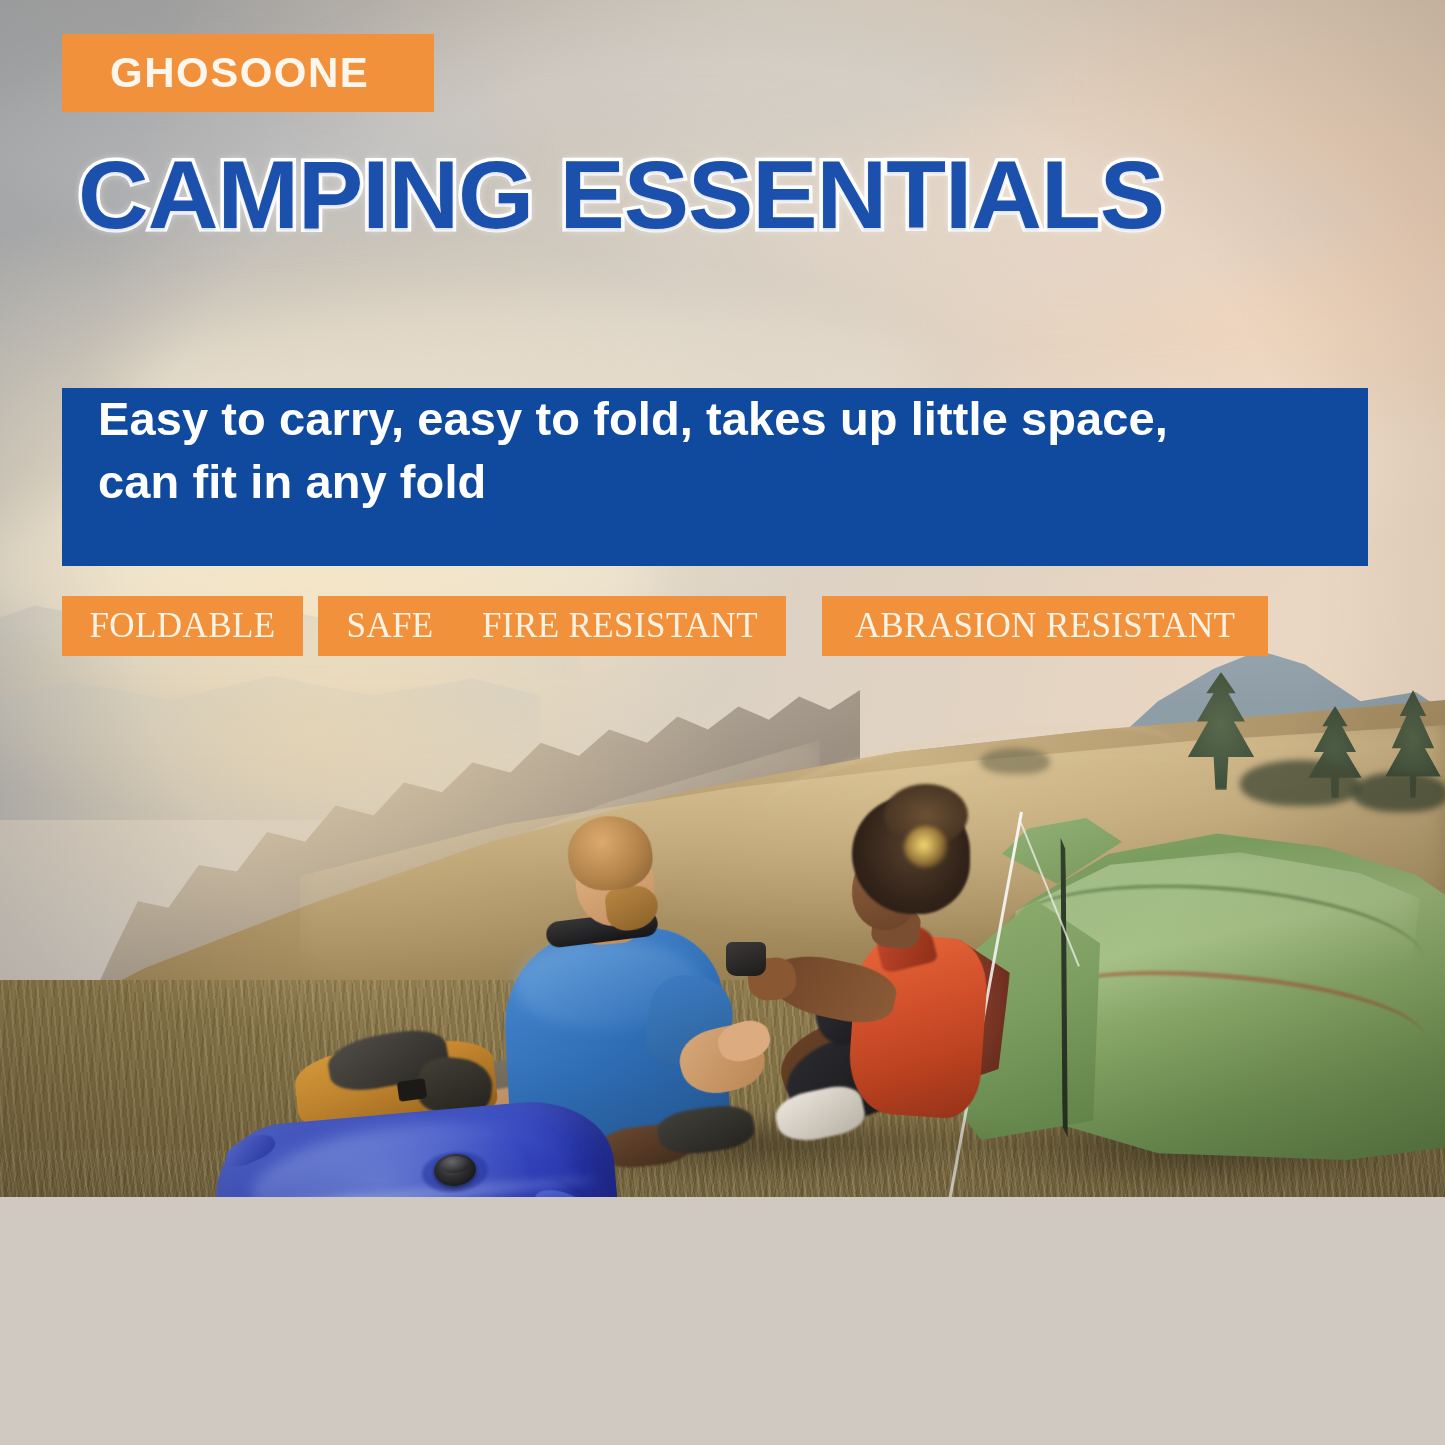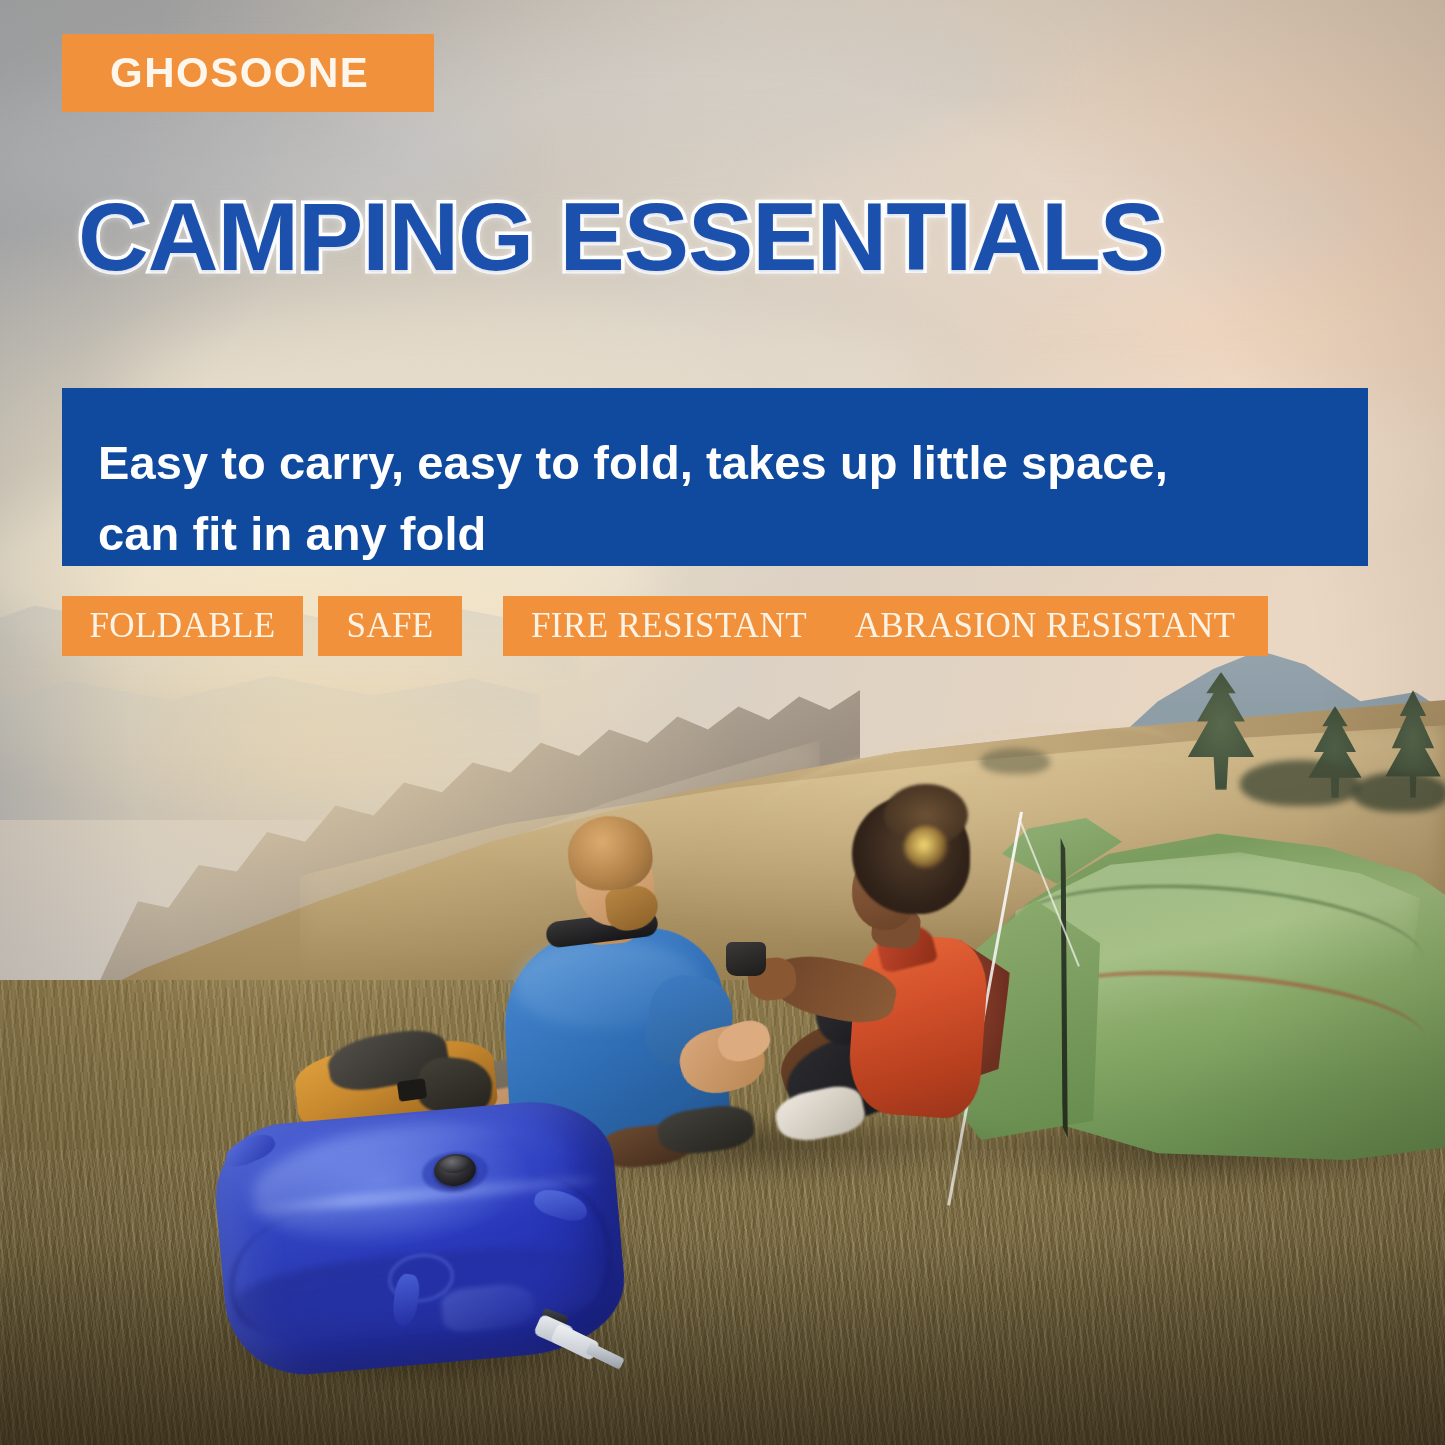--- a/index.html
+++ b/index.html
@@ -1,19 +1,19 @@
 <!DOCTYPE html>
 <html><head>
 <meta charset="utf-8">
 <style>
   * { margin:0; padding:0; box-sizing:border-box; }
   html,body { width:1445px; height:1445px; background:#cfc9c2; }
   body { font-family:"Liberation Sans", sans-serif; overflow:hidden; }
 
-  .poster { position:relative; width:1445px; height:1445px; overflow:hidden; }
+  .poster { position:relative; width:1445px; height:1197px; overflow:hidden; }
 
   
   .photo { position:absolute; inset:0; overflow:hidden; }
 
   
   .sky {
     position:absolute; left:0; top:0; width:1445px; height:820px;
     background:
       radial-gradient(ellipse 900px 500px at 18% 62%, rgba(255,238,205,.85) 0%, rgba(255,236,205,0) 62%),
       radial-gradient(ellipse 700px 420px at 92% 28%, rgba(248,214,188,.75) 0%, rgba(248,214,188,0) 66%),
@@ -442,44 +442,43 @@
   .brand-badge {
     position:absolute; left:62px; top:34px; width:372px; height:78px;
     background:#f2913b;
     display:flex; align-items:center; padding-left:48px;
   }
   .brand-badge span {
     color:#fdf6ec; font-size:42px; font-weight:bold; letter-spacing:1.5px;
     font-family:"Liberation Sans", sans-serif;
   }
 
-  .headline { position:absolute; left:78px; top:146px; width:1330px;margin-top:42px; }
+  .headline { position:absolute; left:78px; top:146px; width:1330px; }
   .h-line1 {
     font-size:96px; font-weight:bold; color:#1b50ad;
     letter-spacing:-1px; line-height:1.02;
     transform:scaleX(1.02); transform-origin:left center;
     -webkit-text-stroke:7px #ffffff; paint-order:stroke fill;
     text-shadow:0 0 10px rgba(255,255,255,.95), 0 2px 3px rgba(40,60,120,.25);
     white-space:nowrap;
   }
   .h-line2 {
     font-size:92px; font-weight:normal; color:#1b50ad;
     letter-spacing:0px; line-height:1.04; margin-top:12px;
     transform:scaleX(1.0); transform-origin:left center;
     -webkit-text-stroke:7px #ffffff; paint-order:stroke fill;
     text-shadow:0 0 10px rgba(255,255,255,.95), 0 2px 3px rgba(40,60,120,.25);
     white-space:nowrap;
   }
 
   .blue-banner {
     position:absolute; left:62px; top:388px; width:1306px; height:178px;
     background:#104a9e;
-    display:flex; flex-direction:column; justify-content:flex-end;
+    display:flex; flex-direction:column; justify-content:flex-start;
     padding:0 36px;
-    gap:8px;
   }
   .blue-banner .bb-line {
     color:#ffffff; font-size:47px; font-weight:bold; line-height:1.34;
     letter-spacing:.1px;
   }
 
   .tag-row { position:absolute; left:62px; top:596px; height:60px; }
   .tag {
     position:absolute; top:0; height:60px;
     background:#f2913b;
@@ -621,21 +620,21 @@
     <div class="bb-line">can fit in any fold</div>
   </div>
 
   <div class="tag-row" id="tag-row">
       <div class="tag" style="left: 0px; width: 241px;">
         <span>FOLDABLE</span>
       </div>
       <div class="tag" style="left: 256px; width: 144px;">
         <span>SAFE</span>
       </div>
-      <div class="tag" style="left: 441px; width: 332px;">
+      <div class="tag" style="left: 392px; width: 332px;">
         <span>FIRE RESISTANT</span>
       </div>
       <div class="tag" style="left: 760px; width: 446px;">
         <span>ABRASION RESISTANT</span>
       </div>
     </div>
 
 </div>
 
 </body></html>

